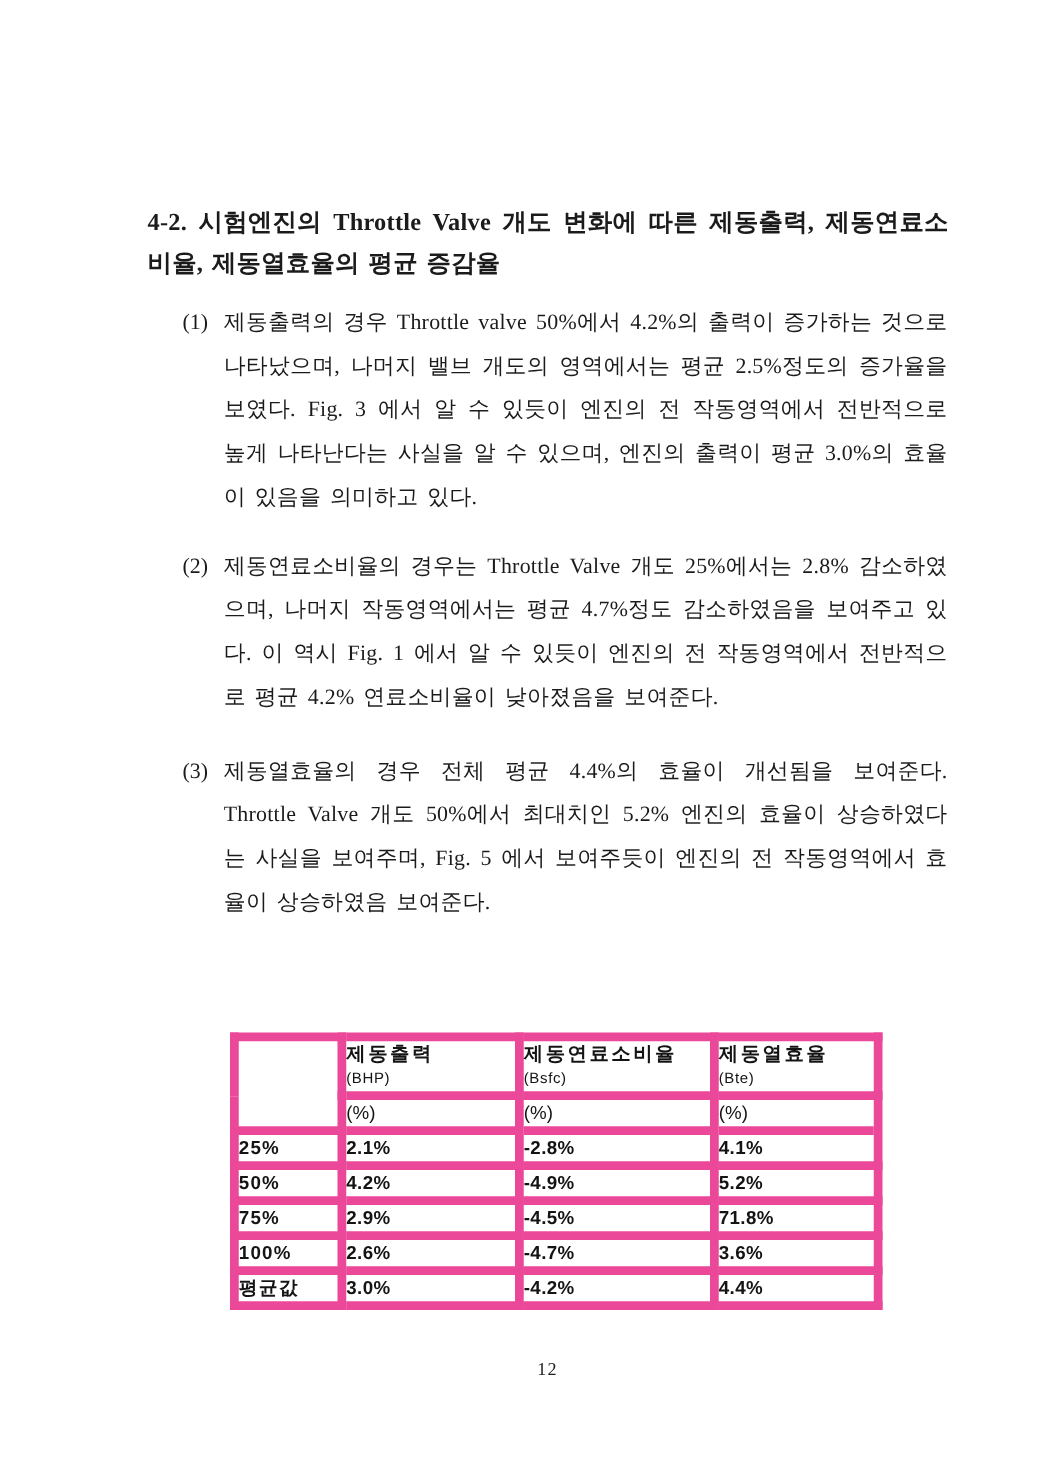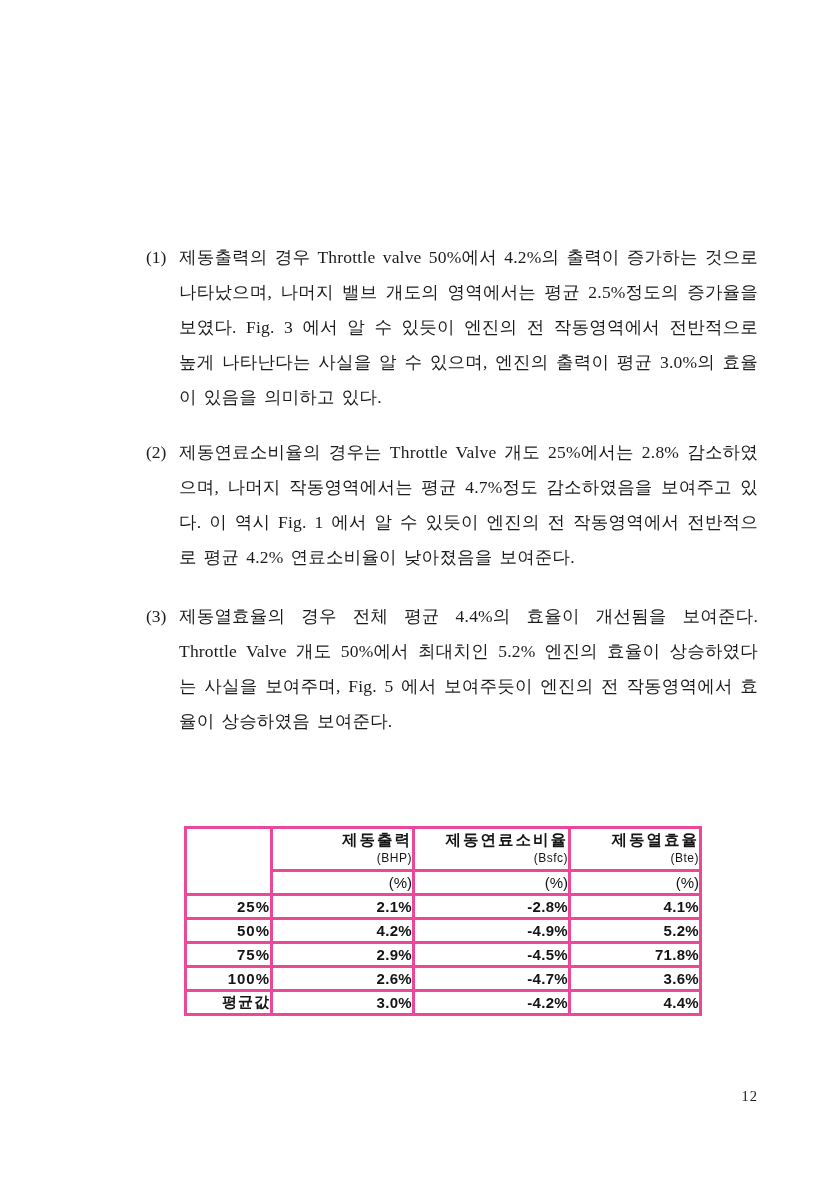--- a/index.html
+++ b/index.html
@@ -77,22 +77,22 @@
     table-layout: fixed;
     font-family: "Liberation Sans", sans-serif;
     color: #141414;
     border: 2px solid #1b1b1b;
   }
   .perf-table col.c0 { width: 86px; }
   .perf-table col.c1 { width: 142px; }
   .perf-table col.c2 { width: 156px; }
   .perf-table col.c3 { width: 131px; }
   .perf-table th, .perf-table td {
-    border: 3px solid #ec4899;
-    text-align: right;
+    border: 7px solid #ec4899;
+    text-align: left;
     vertical-align: middle;
     padding: 0;
     font-size: 15px;
     font-weight: 400;
   }
   .perf-table .hrow-title th { height: 40px; }
   .perf-table .hrow-title .col-title {
     font-size: 15.5px;
     font-weight: 700;
     letter-spacing: 2px;
@@ -116,30 +116,31 @@
     letter-spacing: 0.3px;
   }
   .perf-table tbody th { letter-spacing: 1px; margin-top: 16px; }
 
   
   .page-number {
     position: absolute;
     left: 118px;
     top: 1088px;
     width: 640px;
-    text-align: right;
+    text-align: center;
     font-size: 14.5px;
     letter-spacing: 1px;
   }
 </style>
 </head>
 <body>
 
 <div class="page">
 
+  <div class="heading">4-2. 시험엔진의 Throttle Valve 개도 변화에 따른 제동출력, 제동연료소비율, 제동열효율의 평균 증감율</div>
 
   <div class="para para-1">
     <div class="para-marker">(1)</div>
     <div class="para-text">제동출력의 경우 Throttle valve 50%에서 4.2%의 출력이 증가하는 것으로 나타났으며, 나머지 밸브 개도의 영역에서는 평균 2.5%정도의 증가율을 보였다. Fig. 3 에서 알 수 있듯이 엔진의 전 작동영역에서 전반적으로 높게 나타난다는 사실을 알 수 있으며, 엔진의 출력이 평균 3.0%의 효율이 있음을 의미하고 있다.</div>
   </div>
 
   <div class="para para-2">
     <div class="para-marker">(2)</div>
     <div class="para-text">제동연료소비율의 경우는 Throttle Valve 개도 25%에서는 2.8% 감소하였으며, 나머지 작동영역에서는 평균 4.7%정도 감소하였음을 보여주고 있다. 이 역시 Fig. 1 에서 알 수 있듯이 엔진의 전 작동영역에서 전반적으로 평균 4.2% 연료소비율이 낮아졌음을 보여준다.</div>
   </div>

